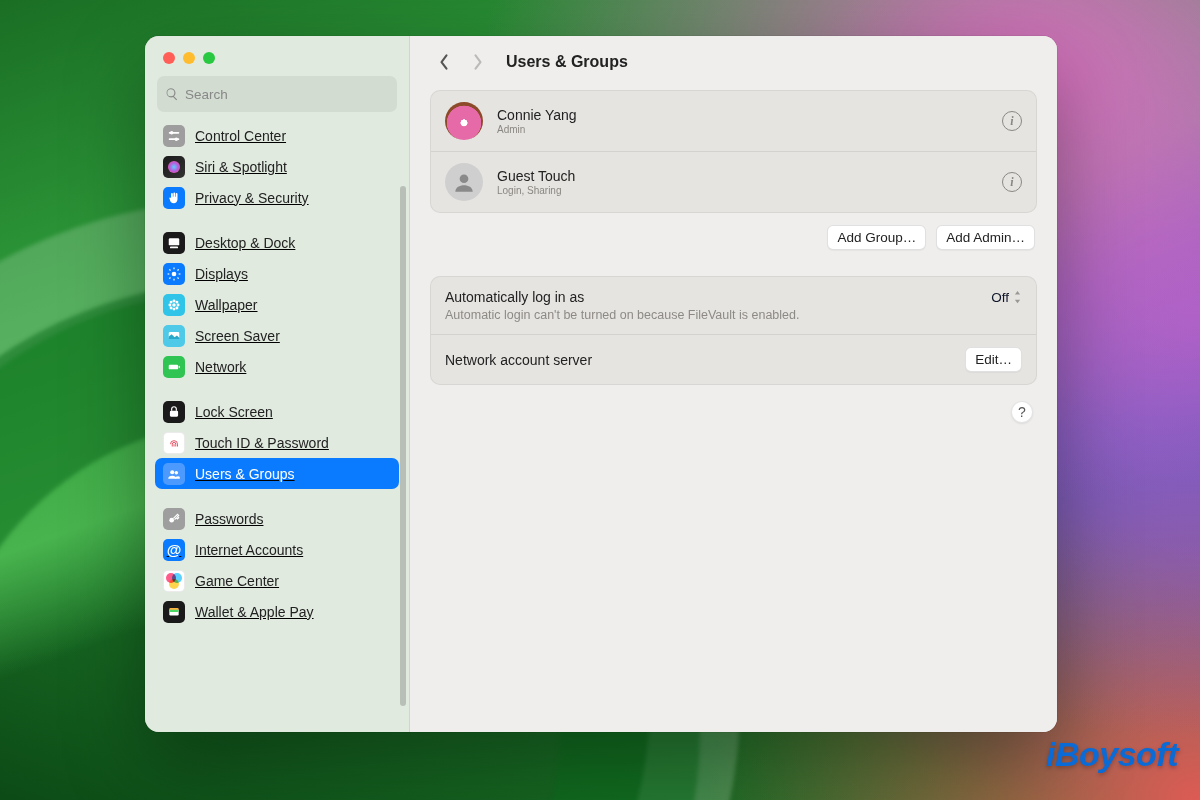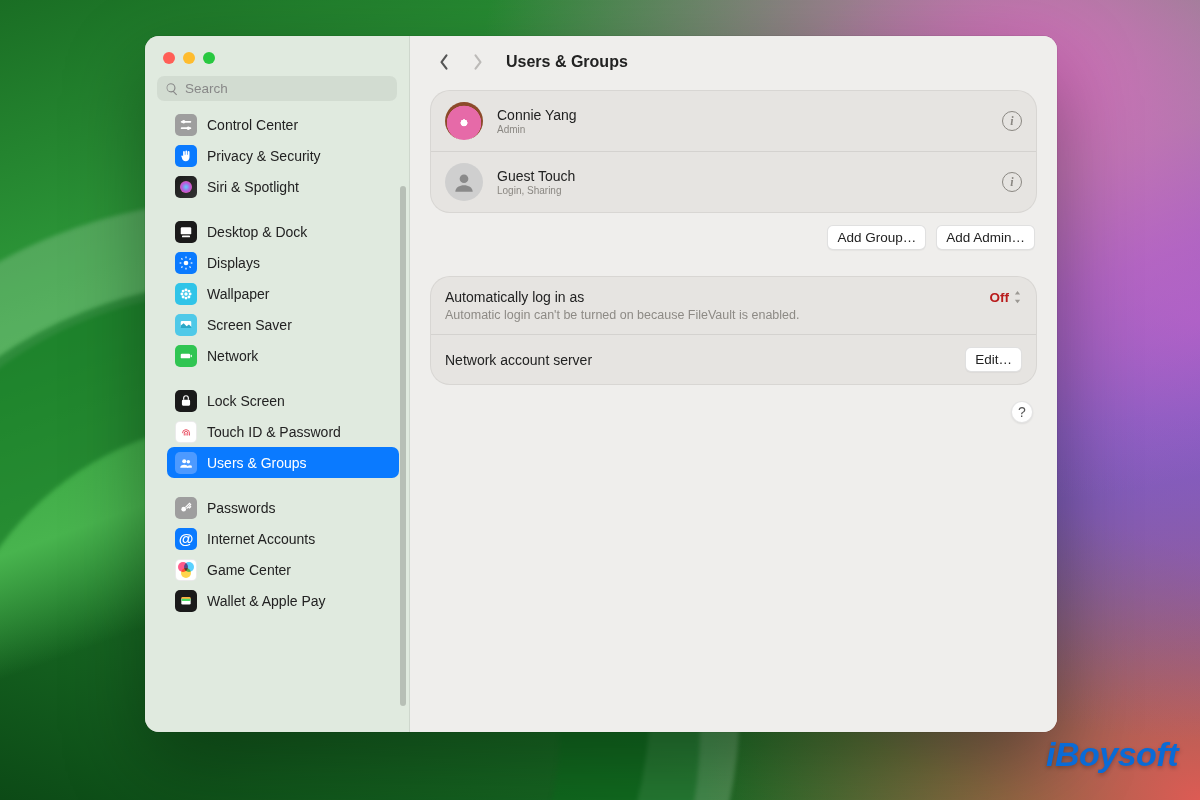--- a/index.html
+++ b/index.html
@@ -34,25 +34,25 @@
     display: flex; flex-direction: column;
     position: relative;
   }
   .traffic { display:flex; gap:8px; padding: 16px 0 0 18px; }
   .dot { width:12px; height:12px; border-radius:50%; }
   .red{background:#ff5f57;} .yellow{background:#febc2e;} .green{background:#28c840;}
   .search-wrap { padding: 12px 12px 8px 12px; }
   .search {
     display:flex; align-items:center; gap:6px;
     background: rgba(0,0,0,0.06);
-    border-radius: 7px; height: 25px; padding: 0 8px;
+    border-radius: 7px; height: 36px; padding: 0 8px;
     color:#888; font-size:13.5px;
   }
   .search svg { width:14px; height:14px; fill:#888; }
-  .side-list { flex:1; overflow:hidden; padding: 0 10px 10px 22px; }
+  .side-list { flex:1; overflow:hidden; padding: 0 10px 10px 10px; text-decoration: underline; }
   .group-gap { height: 14px; }
   .item {
     display:flex; align-items:center; gap:10px;
     height: 31px; padding: 0 8px;
     border-radius: 7px; font-size: 14px; color:#222;
     cursor: default;
   }
   .item.selected { background:#0a7aff; color:#fff; }
   .icn {
     width:22px; height:22px; border-radius:5px;
@@ -67,21 +67,21 @@
     display:flex; align-items:center; gap:10px;
     padding: 14px 22px 10px 22px;
   }
   .nav-btn { width:24px; height:24px; display:flex; align-items:center; justify-content:center; color:#555; }
   .nav-btn.disabled { color:#bcbab8; }
   .nav-btn svg{ width:14px; height:20px; stroke:currentColor; stroke-width:2.5; fill:none; stroke-linecap:round; stroke-linejoin:round;}
   .title { font-size:16px; font-weight:700; color:#222; margin-left:6px;}
   .pane { padding: 6px 20px; }
   .card {
     background:#e6e4e1; border:1px solid rgba(0,0,0,0.06);
-    border-radius:20px;
+    border-radius:10px;
   }
   .urow {
     display:flex; align-items:center; gap:14px;
     padding: 11px 14px;
   }
   .urow + .urow { border-top:1px solid rgba(0,0,0,0.08);}
   .avatar { width:38px; height:38px; border-radius:50%; background:#cfcfcf; display:flex; align-items:center; justify-content:center; overflow:hidden;}
   .avatar.flower { background: radial-gradient(circle at 50% 55%, #fff 0 12%, #e66aa8 13% 60%, #8c4a2a 62% 100%);}
   .avatar svg{ width:26px; height:26px; fill:#8a8a8a;}
   .uname { font-size:14px; color:#222; }
@@ -92,21 +92,21 @@
   .btn {
     background:#fff; border:1px solid rgba(0,0,0,0.12);
     border-radius:6px; padding:4px 9px; font-size:13.5px; color:#222;
     box-shadow: 0 1px 1px rgba(0,0,0,0.04);
   }
   .settings-card { margin-top:26px; }
   .srow { padding:12px 14px; }
   .srow + .srow { border-top:1px solid rgba(0,0,0,0.08);}
   .srow .line1 { display:flex; align-items:center; }
   .slabel { font-size:14px; color:#222;}
-  .sval { font-size:13.5px; color:#b91c1c; display:flex; align-items:center; gap:4px;font-weight:bold;}
+  .sval { font-size:13.5px; color:#0f172a; display:flex; align-items:center; gap:4px;}
   .sval svg{width:9px;height:14px;fill:#9b9893;}
   .sdesc { font-size:12.5px; color:#8d8a85; margin-top:3px;}
   .help {
     width:22px;height:22px;border-radius:50%;
     background:#fff;border:1px solid rgba(0,0,0,0.1);
     display:flex;align-items:center;justify-content:center;
     font-size:14px;color:#555; box-shadow:0 1px 2px rgba(0,0,0,0.08);
   }
   .help-wrap{display:flex;justify-content:flex-end;padding:16px 4px 0 0;}
   .watermark{
@@ -145,32 +145,32 @@
             <svg viewBox="0 0 24 24">
               <rect x="3" y="5" width="18" height="3" rx="1.5"></rect>
               <rect x="3" y="16" width="18" height="3" rx="1.5"></rect>
               <circle cx="8" cy="6.5" r="3"></circle>
               <circle cx="16" cy="17.5" r="3"></circle>
             </svg>
           </div>
         <span>Control Center</span>
       </div>
       <div class="item">
-        <div class="icn" style="background:#0a7aff">
-            <svg viewBox="0 0 24 24">
-              <path d="M7 11V5a1.5 1.5 0 013 0v5h1V4a1.5 1.5 0 013 0v6h1V5a1.5 1.5 0 013 0v9c0 4-3 7-6.5 7S5 18 5 15l-1-2a1.5 1.5 0 012.5-1.5L7 13z"></path>
-            </svg>
-          </div>
-        <span>Privacy &amp; Security</span>
-      </div>
-      <div class="item">
         <div class="icn" style="background:linear-gradient(135deg,#1a1a1a,#333)">
             <div style="width:12px;height:12px;border-radius:50%;background:radial-gradient(circle,#5ad1ff,#b85bdc,#ff5b8a)"></div>
           </div>
         <span>Siri &amp; Spotlight</span>
+      </div>
+      <div class="item">
+        <div class="icn" style="background:#0a7aff">
+            <svg viewBox="0 0 24 24">
+              <path d="M7 11V5a1.5 1.5 0 013 0v5h1V4a1.5 1.5 0 013 0v6h1V5a1.5 1.5 0 013 0v9c0 4-3 7-6.5 7S5 18 5 15l-1-2a1.5 1.5 0 012.5-1.5L7 13z"></path>
+            </svg>
+          </div>
+        <span>Privacy &amp; Security</span>
       </div>
 
       <div class="group-gap"></div>
 
       <div class="item">
         <div class="icn" style="background:#1a1a1a">
             <svg viewBox="0 0 24 24">
               <rect x="3" y="4" width="18" height="12" rx="2" fill="#fff"></rect>
               <rect x="5" y="18" width="14" height="3" rx="1.5" fill="#fff"></rect>
             </svg>

